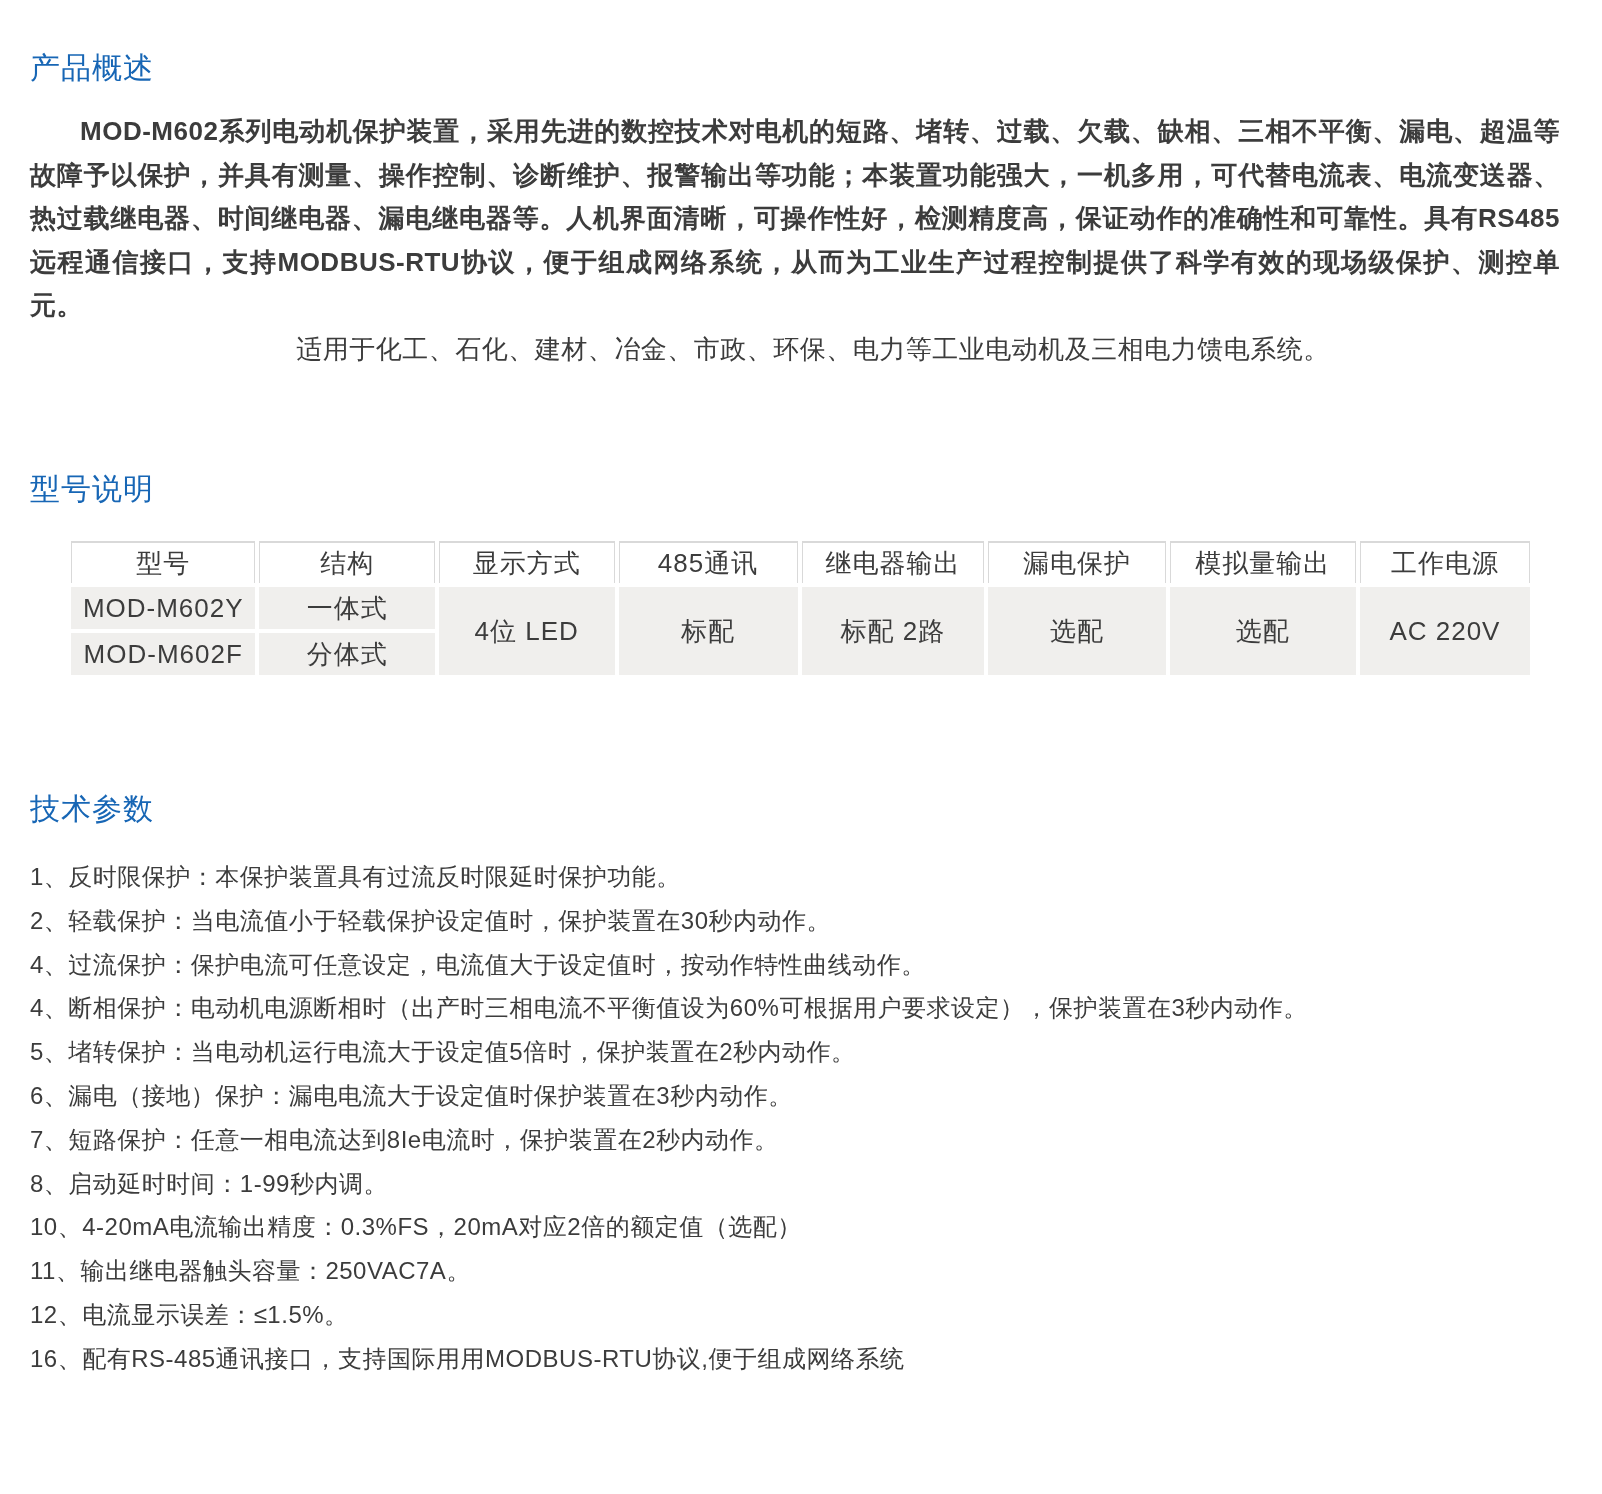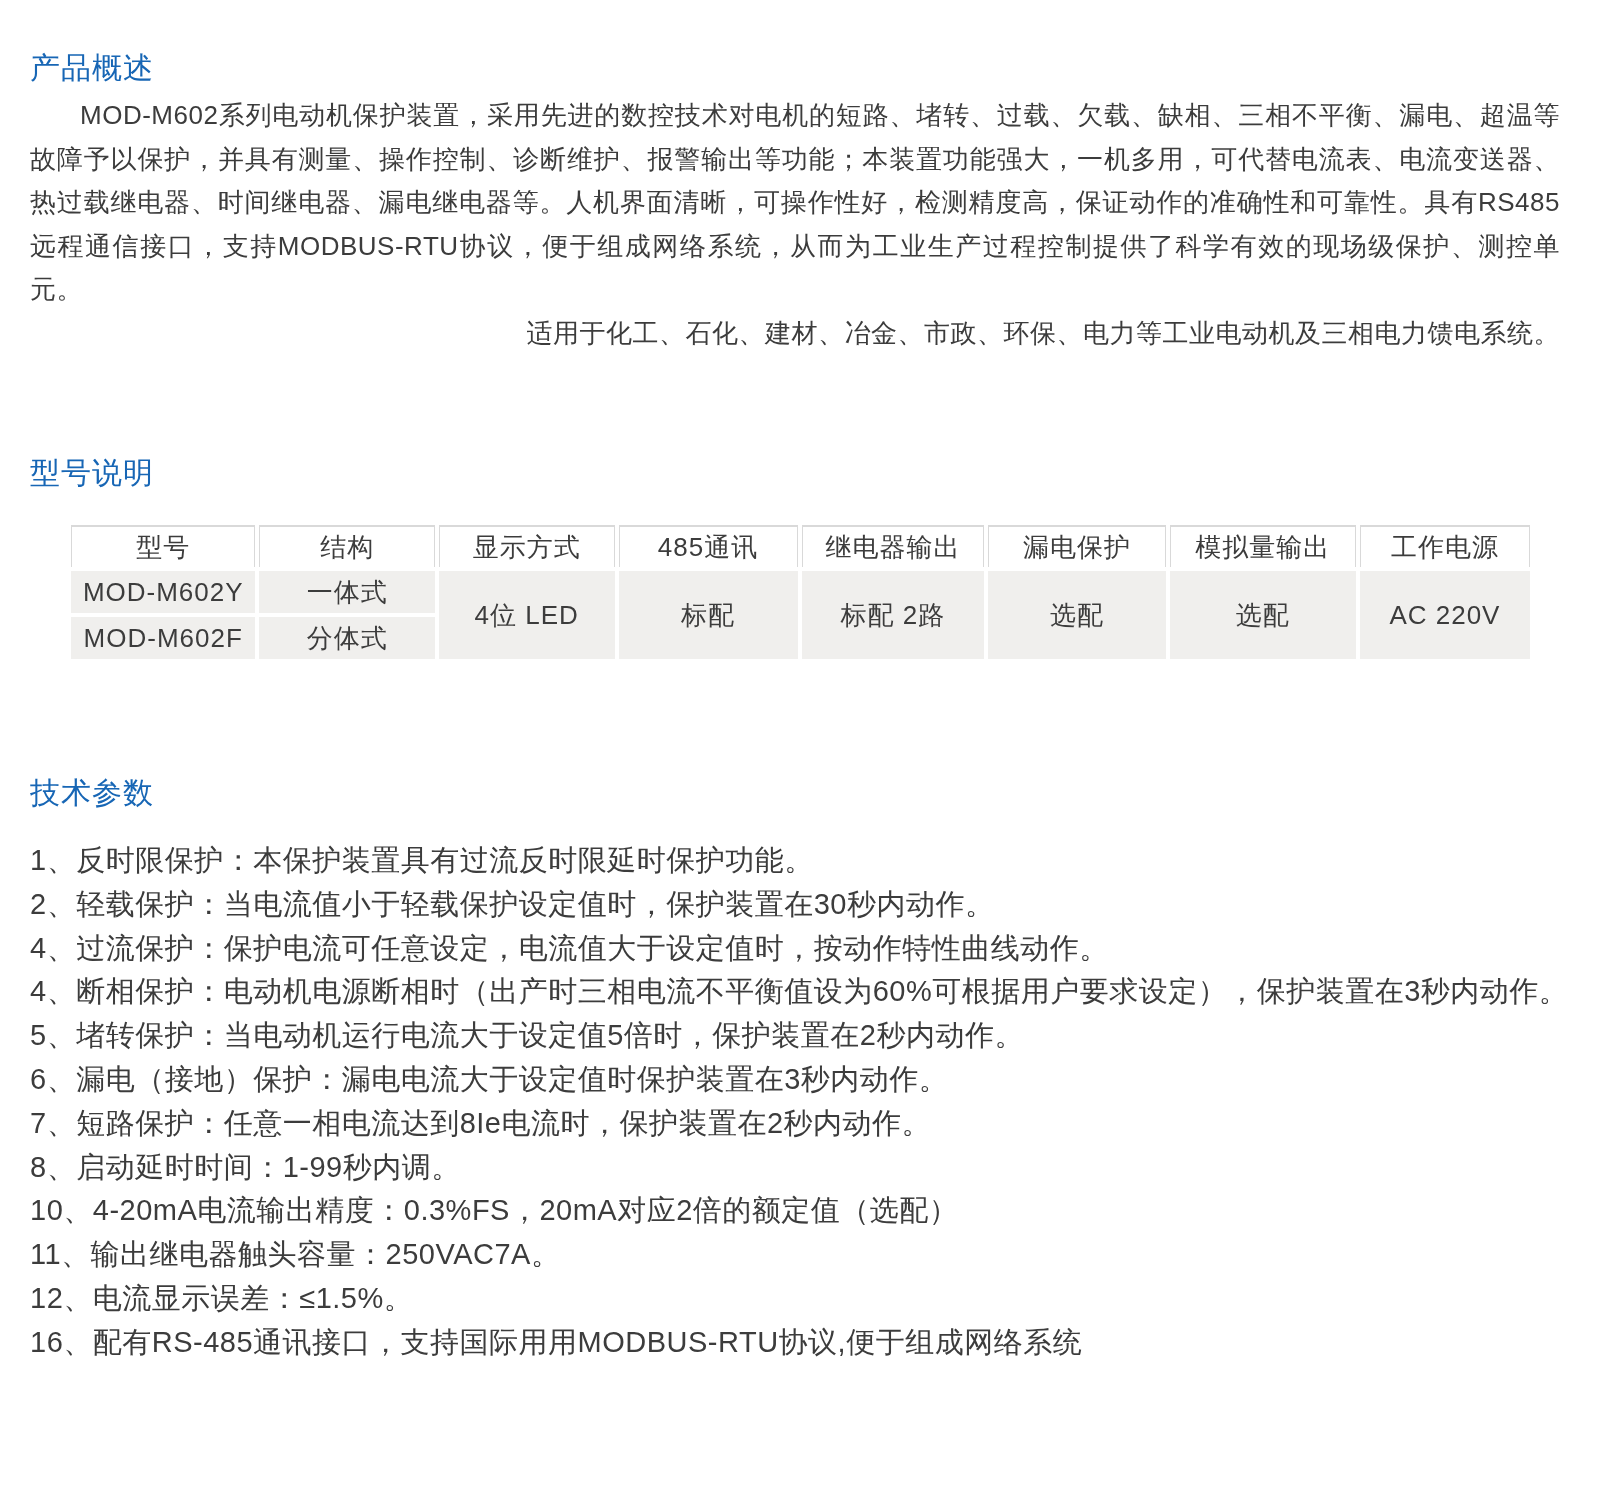--- a/index.html
+++ b/index.html
@@ -31,26 +31,27 @@
   }
   
   .overview-para {
     margin: 0;
     font-size: 26px;
     line-height: 43.5px;
     text-align: justify;
     letter-spacing: 0.5px;
   }
   .overview-para.first {
-    margin-top: 8px;
+    margin-top: 24px;
     text-indent: 50px;
+    font-weight: bold;
   }
   .overview-para.second {
     text-indent: 36px;
-    text-align: right;
+    text-align: center;
   }
   
   .model-heading { margin-top: 100px; }
   .model-table {
     display: grid;
     grid-template-columns: 1.03fr 0.98fr 0.98fr 1fr 1.02fr 0.99fr 1.04fr 0.95fr;
     grid-template-rows: 42px 42px 42px;
     gap: 4px;
     margin: 34px 30px 0 5px;
     font-size: 26px;
@@ -75,21 +76,21 @@
     grid-row: span 2;
   }
   
   .specs-heading { margin-top: 116px; }
   .specs-list {
     margin: 28px 0 0 0;
     padding: 0;
     list-style: none;
   }
   .specs-list li {
-    font-size: 29px;
+    font-size: 24px;
     line-height: 43.8px;
     letter-spacing: 0.5px;
     white-space: nowrap;
   }
 </style>
 </head>
 <body>
 
 <div class="page">
 

